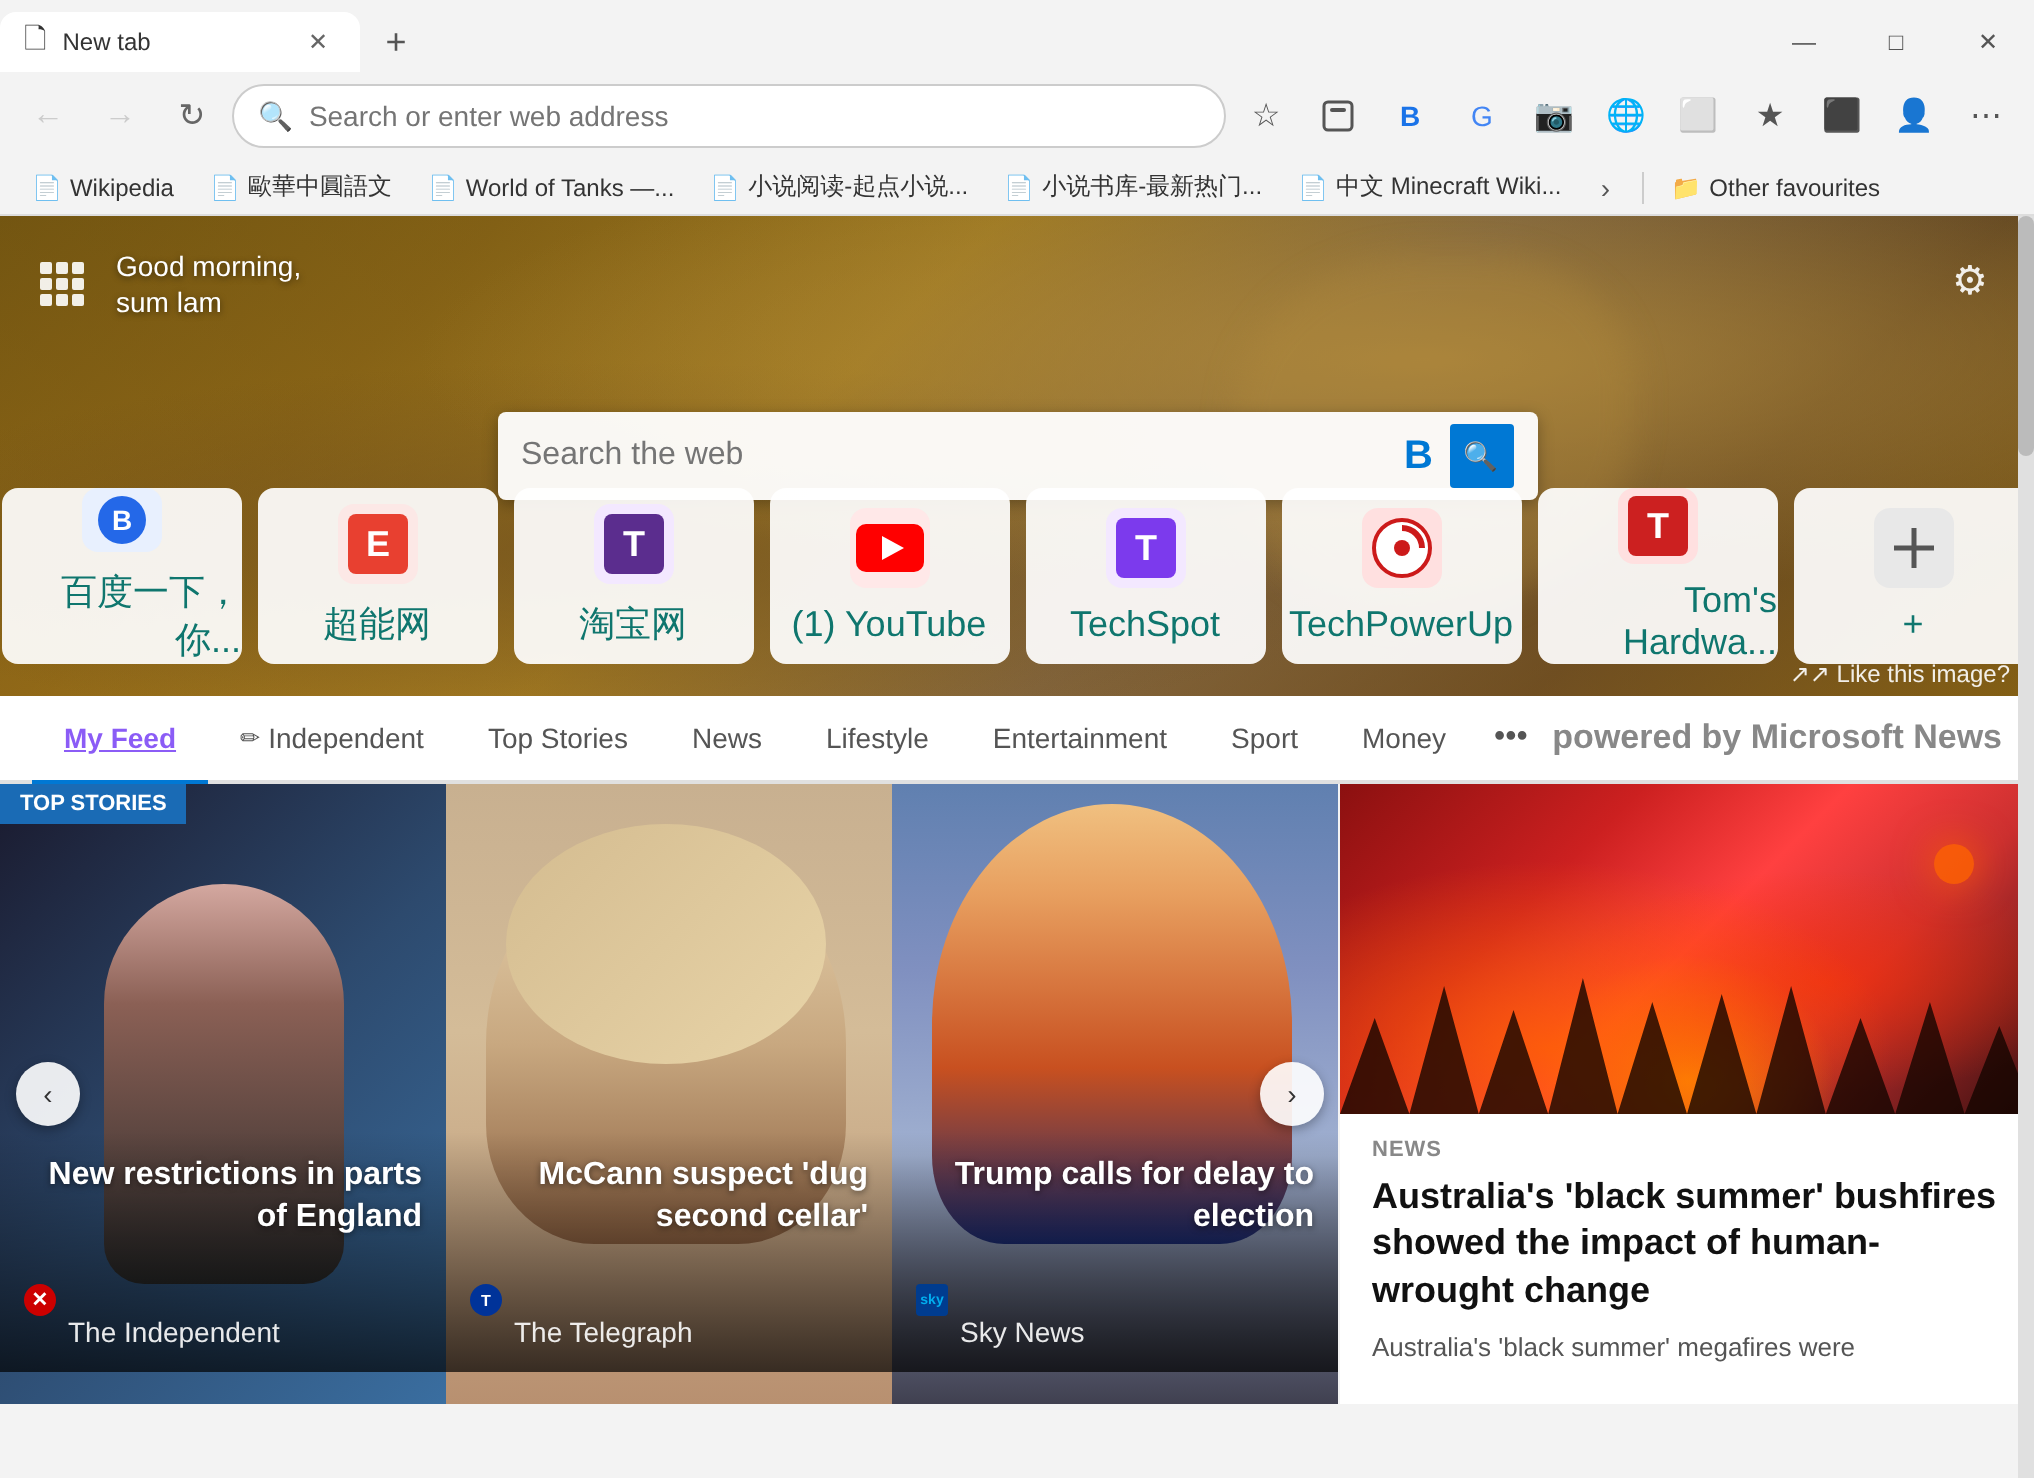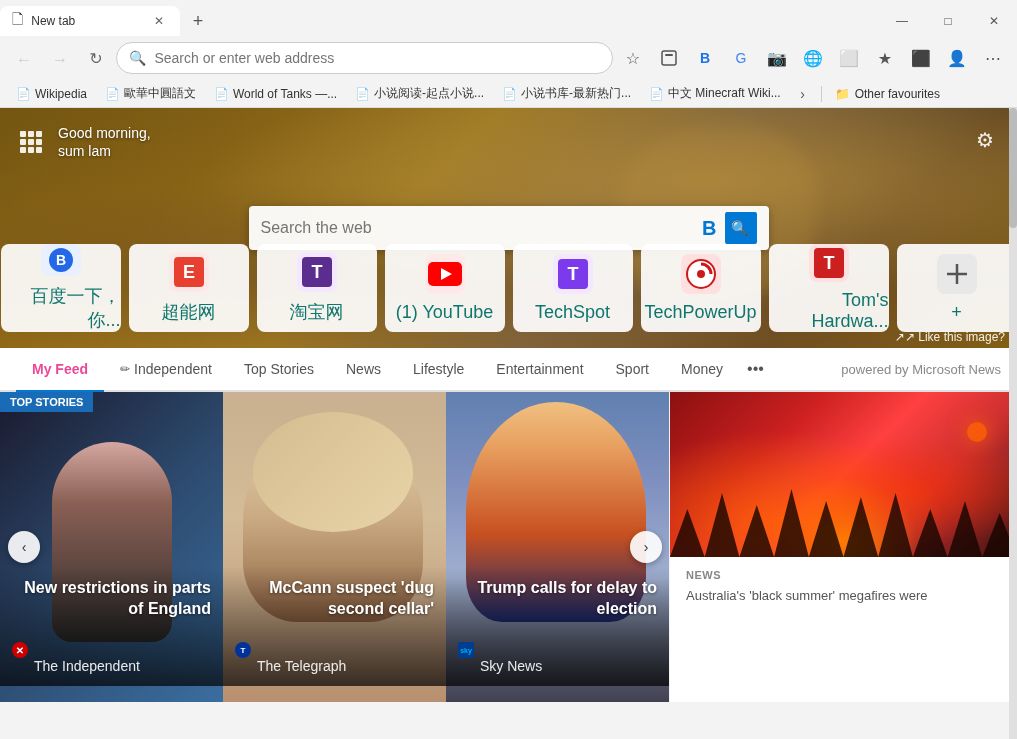--- a/index.html
+++ b/index.html
@@ -311,37 +311,39 @@
       display: flex; align-items: center;
       cursor: pointer;
       font-size: 14px;
       color: #555;
       border-bottom: 2px solid transparent;
       margin-bottom: -2px;
       gap: 4px;
       white-space: nowrap;
     }
     .feed-tab.active {
-      color: #ec4899;
+      color: #8b5cf6;
       border-bottom-color: #0078d4;
       font-weight: 600;
+      text-decoration: underline;
     }
     .feed-tab-more {
       padding: 0 8px;
       height: 44px;
       display: flex; align-items: center;
       cursor: pointer;
       color: #555;
       font-size: 16px;
     }
     .powered-by {
       margin-left: auto;
-      font-size: 13px;
+      font-size: 17px;
       color: #888;
       white-space: nowrap;
+      font-weight: bold;
     }
     .personalise-icon { font-size: 12px; }
 
     
     .news-grid {
       display: flex;
       height: 310px;
       overflow: hidden;
     }
 
@@ -790,20 +792,21 @@
       </div>
 
       <div class="news-right">
         <div class="news-right-image">
           <div class="fire-overlay"></div>
           <div class="tree-silhouettes"></div>
           <div style="position:absolute;top:30px;right:30px;width:20px;height:20px;background:rgba(255,100,0,0.8);border-radius:50%;box-shadow:0 0 20px rgba(255,100,0,0.9);"></div>
         </div>
         <div class="news-right-content">
           <div class="news-right-label">NEWS</div>
+          <div class="news-right-title">Australia's 'black summer' bushfires showed the impact of human-wrought change</div>
           <div class="news-right-desc">Australia's 'black summer' megafires were</div>
         </div>
       </div>
     </div>
 
   </div>
 </div>
 
 <div class="scrollbar-track">
   <div class="scrollbar-thumb"></div>

